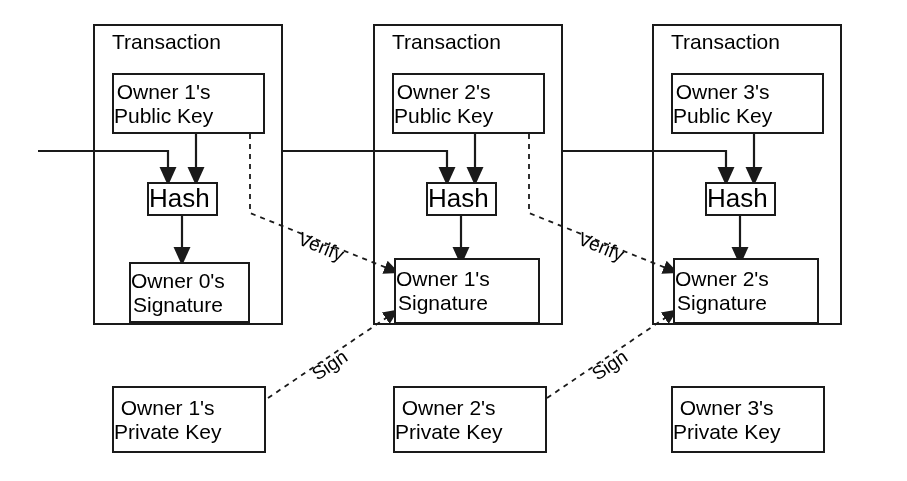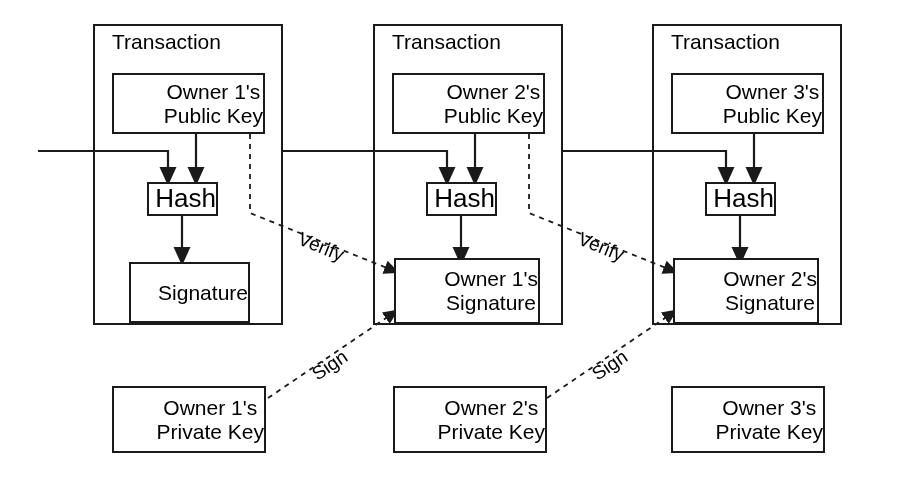--- a/index.html
+++ b/index.html
@@ -24,21 +24,21 @@
     width: 907px;
     height: 481px;
   }
   .box {
     position: absolute;
     box-sizing: border-box;
     border: 2px solid #1a1a1a;
     background: #ffffff;
     display: flex;
     align-items: center;
-    justify-content: flex-end;
+    justify-content: flex-start;
     text-align: center;
     line-height: 1.14;
     color: #000000;
   }
   .tx-frame {
     position: absolute;
     box-sizing: border-box;
     border: 2px solid #1a1a1a;
     background: transparent;
   }
@@ -126,20 +126,21 @@
       <span class="boxtext">Public Key</span>
     </span>
   </div>
 
   <div class="box hashbox" style="left:147px; top:182px; width:71px; height:34px;">
     <span>Hash</span>
   </div>
 
   <div class="box sigbox" style="left:129px; top:262px; width:121px; height:61px;">
     <span>
+      <span class="boxtext">Owner 0's</span>
       <span class="boxtext">Signature</span>
     </span>
   </div>
 
   <div class="tx-frame" style="left:373px; top:24px; width:190px; height:301px;"></div>
   <div class="tx-title" style="left:392px; top:31px;">Transaction</div>
 
   <div class="box keybox" style="left:392px; top:73px; width:153px; height:61px;">
     <span>
       <span class="boxtext">Owner 2's</span>

